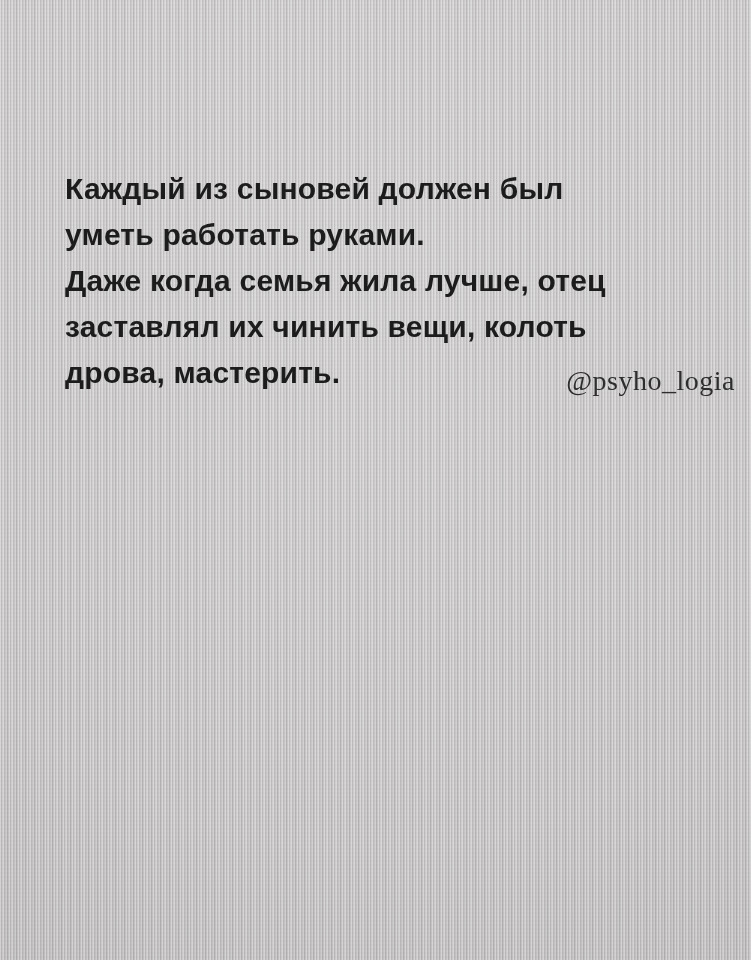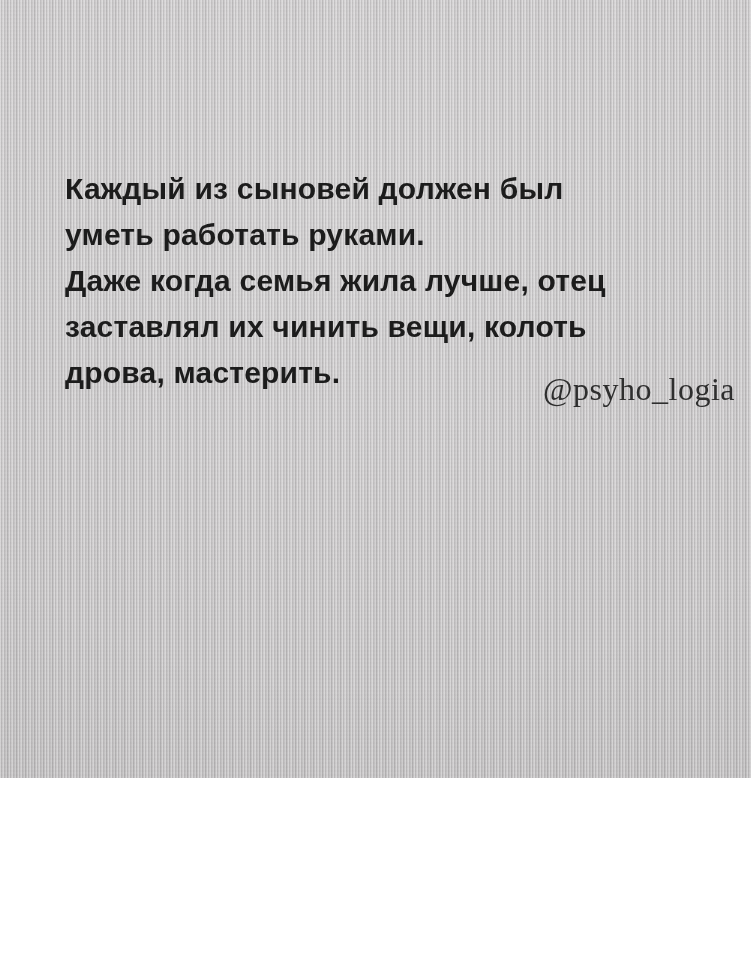--- a/index.html
+++ b/index.html
@@ -12,21 +12,21 @@
     overflow: hidden;
     position: relative;
     font-family: "Liberation Sans", sans-serif;
   }
 
   
   .canvas {
     position: absolute;
     inset: 0;
     width: 751px;
-    height: 778px;
+    height: 960px;
     background:
       linear-gradient(180deg, #cbc9ca 0%, #c8c6c7 45%, #c5c3c4 100%);
   }
   .texture-overlay {
     position: absolute;
     inset: 0;
     background:
       repeating-linear-gradient(90deg,
         rgba(255,255,255,0.30) 0px, rgba(255,255,255,0.30) 1px,
         rgba(110,108,109,0.14) 1px, rgba(110,108,109,0.14) 2px,
@@ -70,25 +70,25 @@
     left: 65px;
     top: 166px;
   }
   .para-2 {
     left: 65px;
     top: 451px;
   }
 
   .watermark {
     position: absolute;
-    top: 368px;
+    top: 360px;
     right: 16px;
     font-family: "Liberation Serif", serif;
     font-weight: 400;
-    font-size: 32px;
+    font-size: 28px;
     line-height: 42px;
     letter-spacing: 0.5px;
     color: var(--color-watermark, #2e2e2e);
   }
 </style>
 </head>
 <body>
 
 <div class="canvas">
   <div class="texture-overlay"></div>

